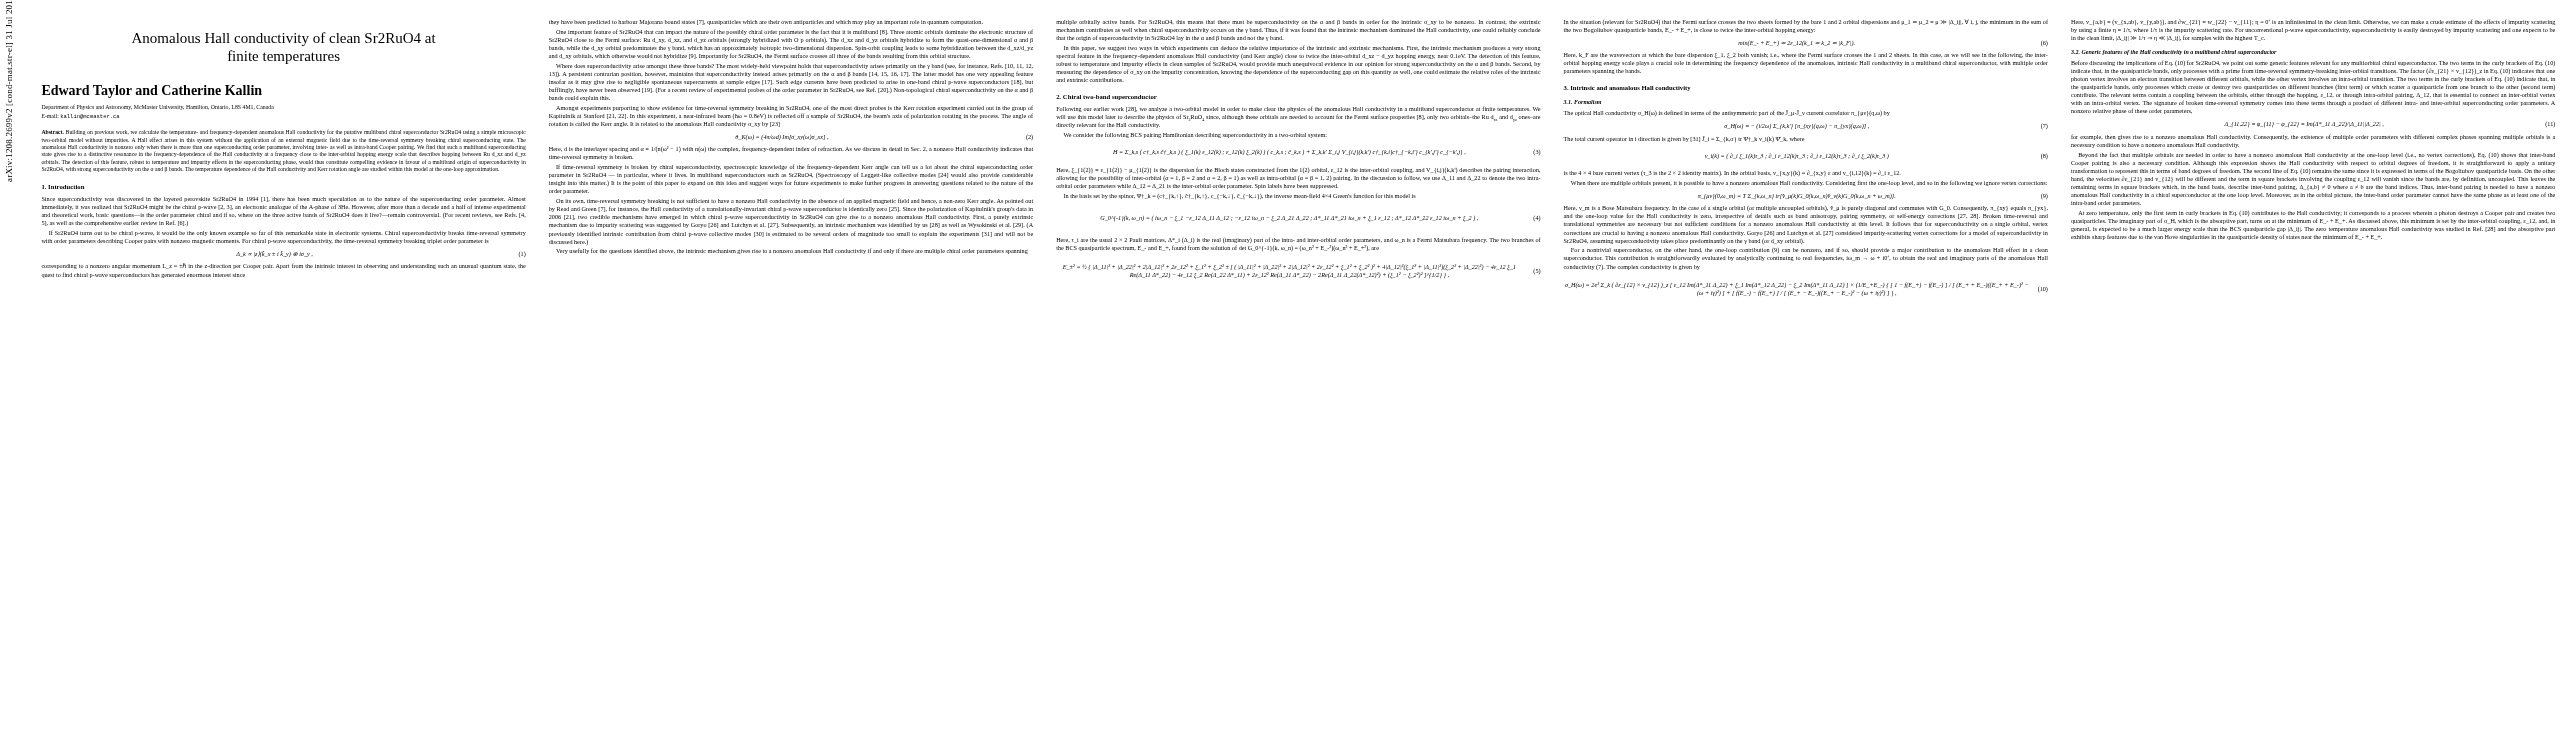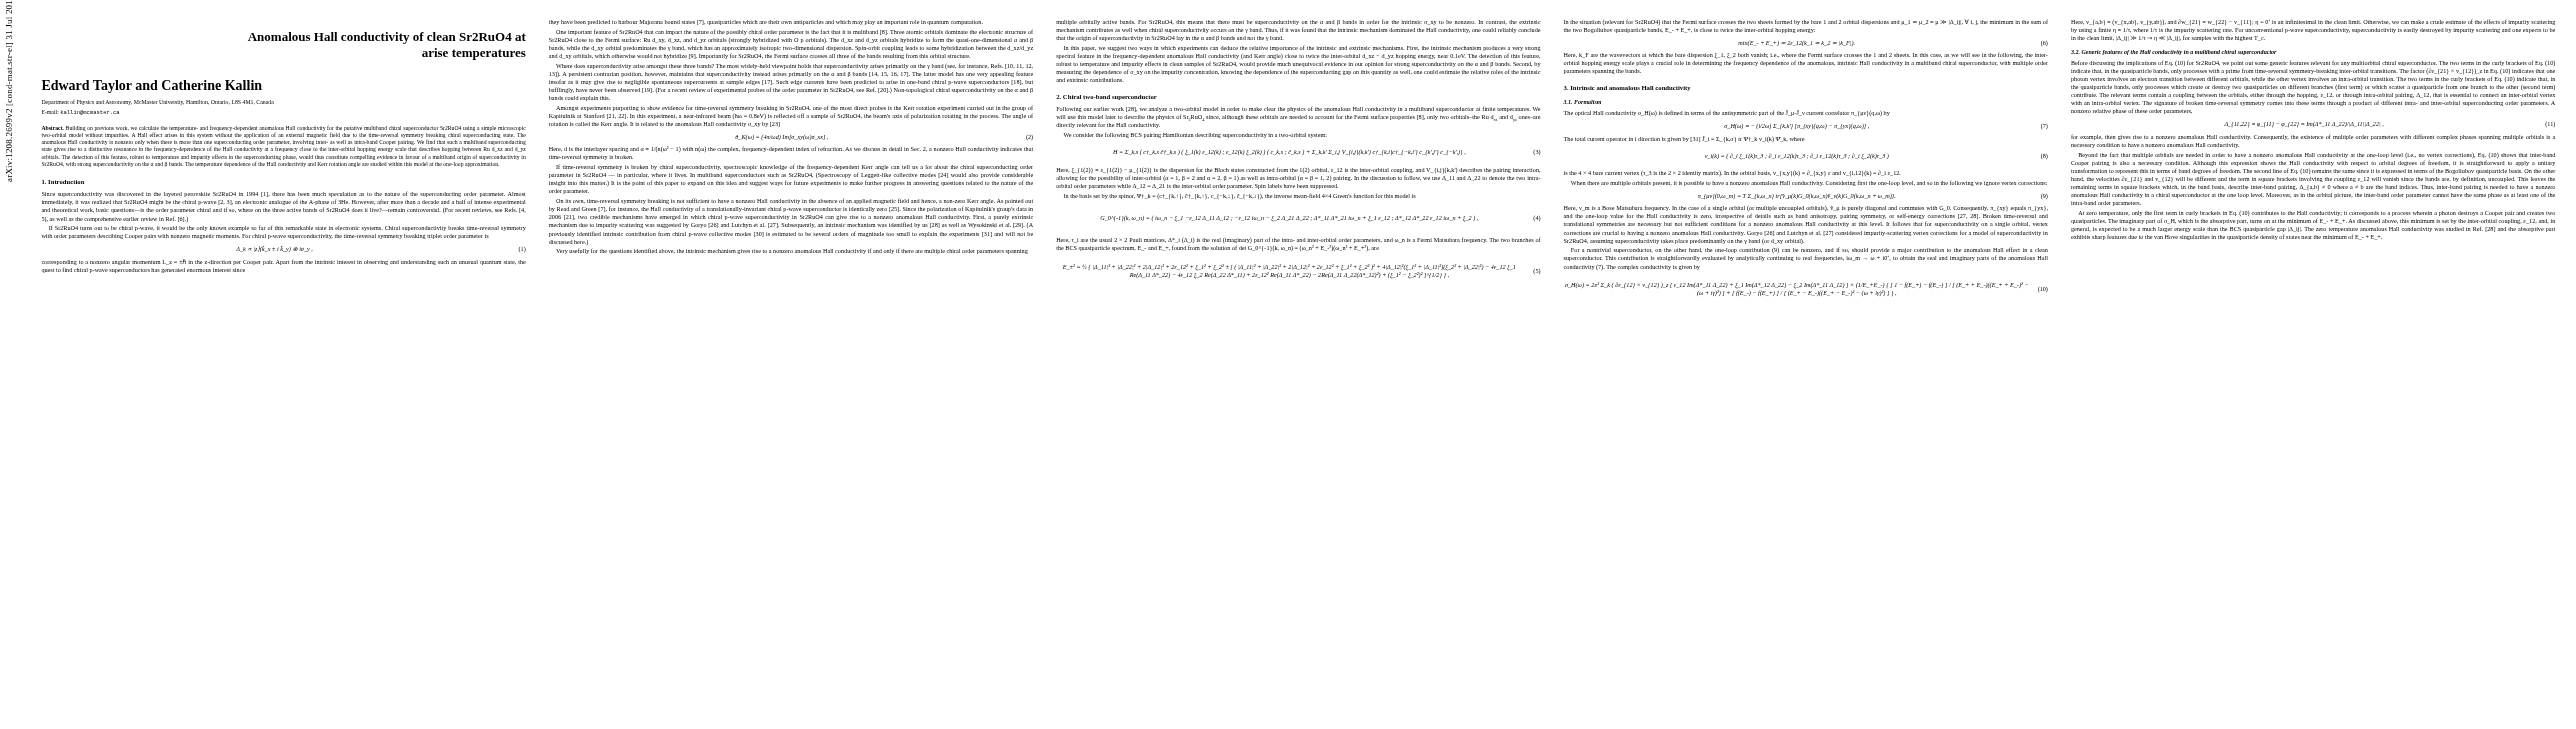--- a/index.html
+++ b/index.html
@@ -41,25 +41,25 @@
     height: 699px;
   }
   .col {
     width: 608px;
     font-size: 6.2px;
     line-height: 1.30;
     text-align: justify;
     hyphens: auto;
   }
   .title {
-    font-size: 13px;
+    font-size: 15px;
     line-height: 1.22;
-    font-weight: bold;
+    font-weight: normal;
     margin: 11px 0 16px 0;
-    text-align: right;
+    text-align: center;
   }
   .authors {
     font-size: 14px;
     font-weight: bold;
     margin-bottom: 4.3px;
   }
   .affil {
     font-size: 5.8px;
     margin-bottom: 1.8px;
   }
@@ -122,21 +122,21 @@
 
 <div class="page">
 
   <div class="arxiv-stamp">arXiv:1208.2699v2  [cond-mat.str-el]  31 Jul 2013</div>
 
   <div class="cols">
 
     <div class="col">
       <div class="title">
         <span>Anomalous Hall conductivity of clean Sr2RuO4 at</span><br>
-        <span>arise temperatures</span>
+        <span>finite temperatures</span>
       </div>
       <div class="authors">Edward Taylor and Catherine Kallin</div>
       <div class="affil">Department of Physics and Astronomy, McMaster University, Hamilton, Ontario, L8S 4M1, Canada</div>
       <div class="email">
         <span>E-mail:</span>
         <span class="mono">kallin@mcmaster.ca</span>
       </div>
       <div class="abstract">
         <b>Abstract.</b>
         <span>Building on previous work, we calculate the temperature- and frequency-dependent anomalous Hall conductivity for the putative multiband chiral superconductor Sr2RuO4 using a simple microscopic two-orbital model without impurities. A Hall effect arises in this system without the application of an external magnetic field due to the time-reversal symmetry breaking chiral superconducting state. The anomalous Hall conductivity is nonzero only when there is more than one superconducting order parameter, involving inter- as well as intra-band Cooper pairing. We find that such a multiband superconducting state gives rise to a distinctive resonance in the frequency-dependence of the Hall conductivity at a frequency close to the inter-orbital hopping energy scale that describes hopping between Ru d_xz and d_yz orbitals. The detection of this feature, robust to temperature and impurity effects in the superconducting phase, would thus constitute compelling evidence in favour of a multiband origin of superconductivity in Sr2RuO4, with strong superconductivity on the α and β bands. The temperature dependence of the Hall conductivity and Kerr rotation angle are studied within this model at the one-loop approximation.</span>

